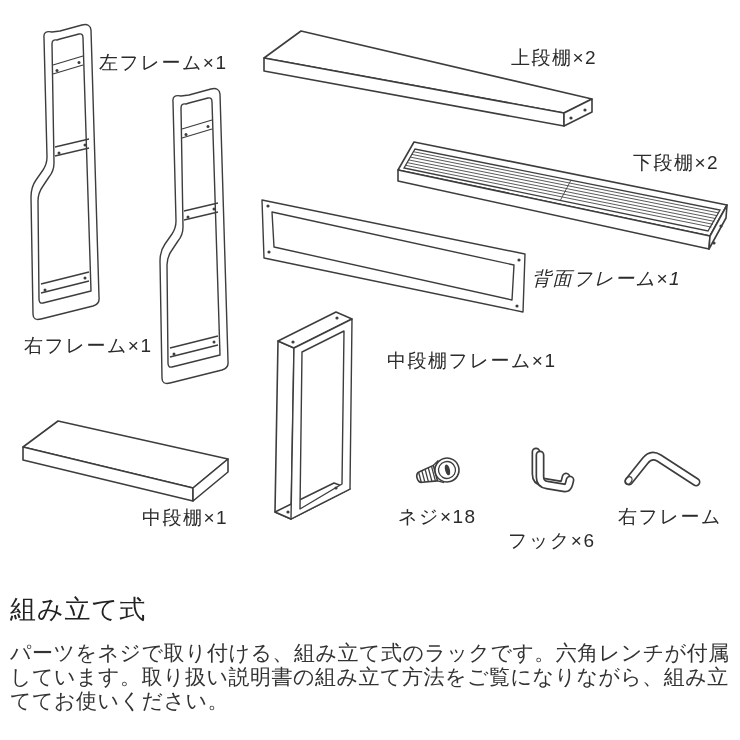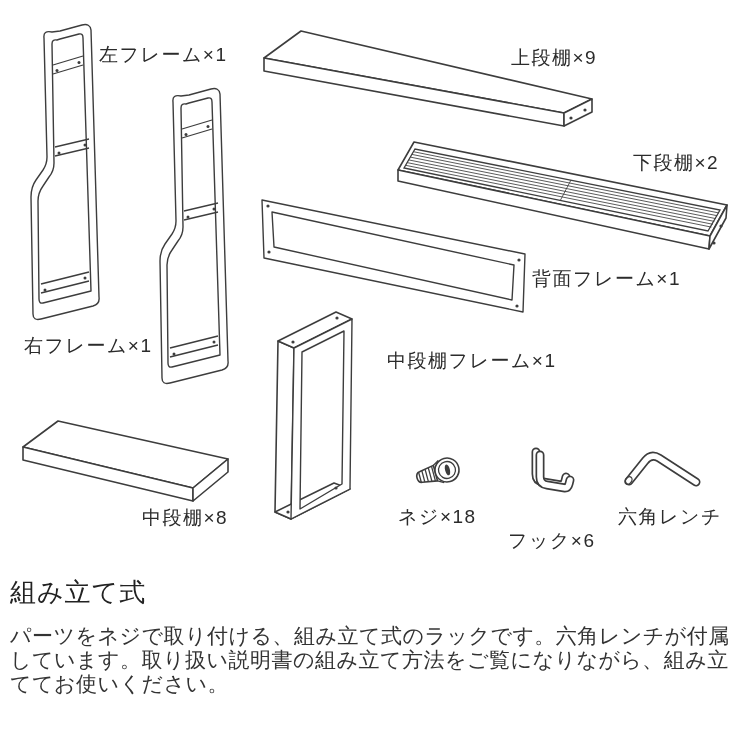--- a/index.html
+++ b/index.html
@@ -28,32 +28,32 @@
   .tube-i{fill:none;stroke:#fff;stroke-width:5.6;stroke-linecap:round;stroke-linejoin:round;}
   .slot{fill:var(--line);stroke:none;}
   
   .lbl{
     position:absolute;
     font-size:19px;
     letter-spacing:1.5px;
     color:#2b2b2b;
     white-space:nowrap;
   }
-  .lbl-left-frame{left:99px;top:42px;}
+  .lbl-left-frame{left:99px;top:50px;}
   .lbl-top-shelf{left:511px;top:45px;}
   .lbl-bottom-shelf{left:633px;top:150px;}
-  .lbl-back-frame{left:532px;top:266px;}
+  .lbl-back-frame{left:532px;top:266px;font-style:italic;}
   .lbl-right-frame{left:24px;top:333px;}
   .lbl-middle-shelf-frame{left:367px;top:348px;margin-left:20px;}
   .lbl-middle-shelf{left:142px;top:505px;}
   .lbl-screws{left:398px;top:504px;}
   .lbl-hooks{left:508px;top:528px;}
   .lbl-hex-wrench{left:618px;top:504px;}
   
-  .desc{position:absolute;left:10px;top:575px;width:722px;color:var(--text);}
+  .desc{position:absolute;left:10px;top:592px;width:722px;color:var(--text);}
   .desc-heading{
     font-size:26px;
     letter-spacing:1px;
     color:var(--heading);
     font-weight:normal;
     margin:0 0 14px 0;
   }
   .desc-body{
     font-size:21px;
     line-height:24px;
@@ -169,29 +169,29 @@
       </g>
 
       <g>
         <path class="tube-o" d="M629,481 L645,461 Q651,453 659,458 L696,482"></path>
         <path class="tube-i" d="M629,481 L645,461 Q651,453 659,458 L696,482"></path>
         <ellipse class="l" cx="628.5" cy="480.5" rx="3" ry="4.2" transform="rotate(38 628.5 480.5)"></ellipse>
       </g>
     </svg>
 
     <div class="lbl lbl-left-frame">左フレーム×1</div>
-    <div class="lbl lbl-top-shelf">上段棚×9</div>
+    <div class="lbl lbl-top-shelf">上段棚×2</div>
     <div class="lbl lbl-bottom-shelf">下段棚×2</div>
     <div class="lbl lbl-back-frame">背面フレーム×1</div>
     <div class="lbl lbl-right-frame">右フレーム×1</div>
     <div class="lbl lbl-middle-shelf-frame">中段棚フレーム×1</div>
-    <div class="lbl lbl-middle-shelf">中段棚×8</div>
+    <div class="lbl lbl-middle-shelf">中段棚×1</div>
     <div class="lbl lbl-screws">ネジ×18</div>
     <div class="lbl lbl-hooks">フック×6</div>
-    <div class="lbl lbl-hex-wrench">六角レンチ</div>
+    <div class="lbl lbl-hex-wrench">右フレーム</div>
   </div>
 
   <div class="desc">
     <h2 class="desc-heading">組み立て式</h2>
     <p class="desc-body">パーツをネジで取り付ける、組み立て式のラックです。六角レンチが付属しています。取り扱い説明書の組み立て方法をご覧になりながら、組み立ててお使いください。</p>
   </div>
 
 </div>
 
 </body></html>

